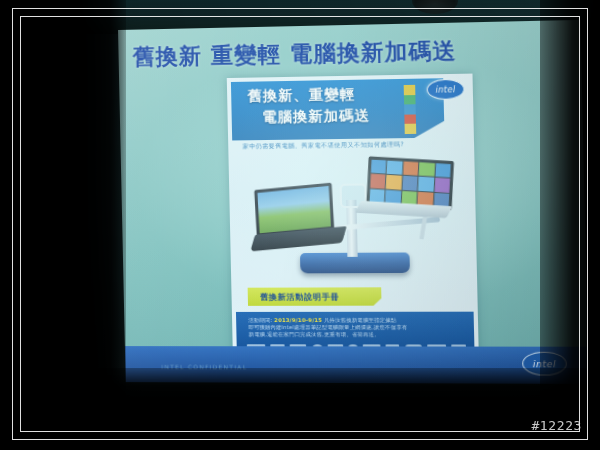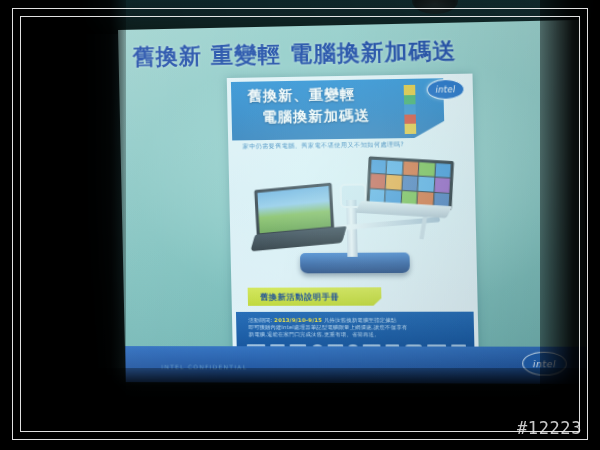--- a/index.html
+++ b/index.html
@@ -200,21 +200,21 @@
   
   .watermark{
     position:absolute;left:332px;top:392px;width:250px;
     color:rgba(255,255,255,.92);font-size:26px;font-style:italic;
     font-family:"DejaVu Serif","Liberation Serif",serif;
     letter-spacing:.5px;white-space:nowrap;
     text-shadow:0 1px 3px rgba(0,0,0,.9);
   }
   .wm-id{
     position:absolute;right:18px;top:418px;
-    color:rgba(235,235,235,.85);font-size:17px;letter-spacing:.6px;
+    color:rgba(235,235,235,.85);font-size:13px;letter-spacing:.6px;
     font-family:"DejaVu Sans Mono","Liberation Mono",monospace;
   }
 </style>
 </head>
 <body>
 
 <div class="photo">
 
   <div class="room"></div>
   <div class="ceiling"></div>

